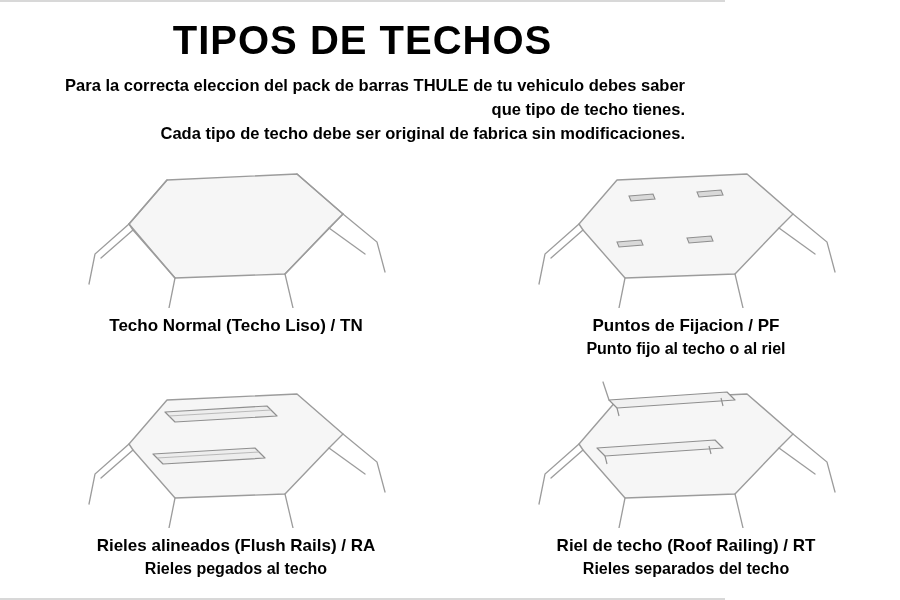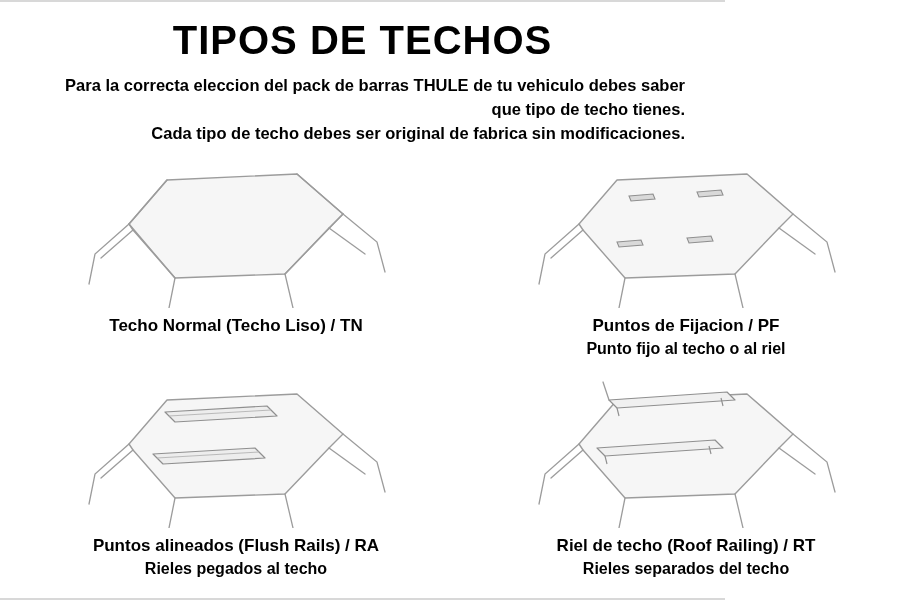--- a/index.html
+++ b/index.html
@@ -85,21 +85,21 @@
 </style>
 </head>
 <body>
 
 <div class="page">
 
   <div class="title">TIPOS DE TECHOS</div>
 
   <div class="subtitle">
     <div>Para la correcta eleccion del pack de barras THULE de tu vehiculo debes saber que tipo de techo tienes.</div>
-    <div>Cada tipo de techo debes ser original de fabrica sin modificaciones.</div>
+    <div>Cada tipo de techo debe ser original de fabrica sin modificaciones.</div>
   </div>
 
   <div class="grid">
 
     <div class="cell">
       <svg class="art" viewBox="0 0 330 150">
         <g fill="#f4f4f4" stroke="#9c9c9c" stroke-width="1.4" stroke-linejoin="round" stroke-linecap="round">
           <path d="M58 66 L96 22 L226 16 L272 56 L258 70 L214 116 L104 120 L62 72 Z" fill="#f6f6f6"></path>
           <path d="M58 66 L104 120" fill="none"></path>
           <path d="M272 56 L214 116" fill="none"></path>
@@ -158,21 +158,21 @@
         </g>
         <g fill="none" stroke="#9c9c9c" stroke-width="1.3" stroke-linecap="round">
           <path d="M58 66 L24 96 L18 126"></path>
           <path d="M62 72 L30 100"></path>
           <path d="M272 56 L306 84 L314 114"></path>
           <path d="M258 70 L294 96"></path>
           <path d="M104 120 L98 150"></path>
           <path d="M214 116 L222 150"></path>
         </g>
       </svg>
-      <div class="cap-main">Puntos alineados (Flush Rails) / RA</div>
+      <div class="cap-main">Rieles alineados (Flush Rails) / RA</div>
       <div class="cap-sub">Rieles pegados al techo</div>
     </div>
 
     <div class="cell">
       <svg class="art" viewBox="0 0 330 150">
         <g fill="#f6f6f6" stroke="#9c9c9c" stroke-width="1.4" stroke-linejoin="round" stroke-linecap="round">
           <path d="M58 66 L96 22 L226 16 L272 56 L258 70 L214 116 L104 120 L62 72 Z"></path>
         </g>
         <g fill="#f0f0f0" stroke="#8f8f8f" stroke-width="1.2" stroke-linejoin="round">
           <path d="M88 22 L206 14 L214 22 L96 30 Z"></path>

